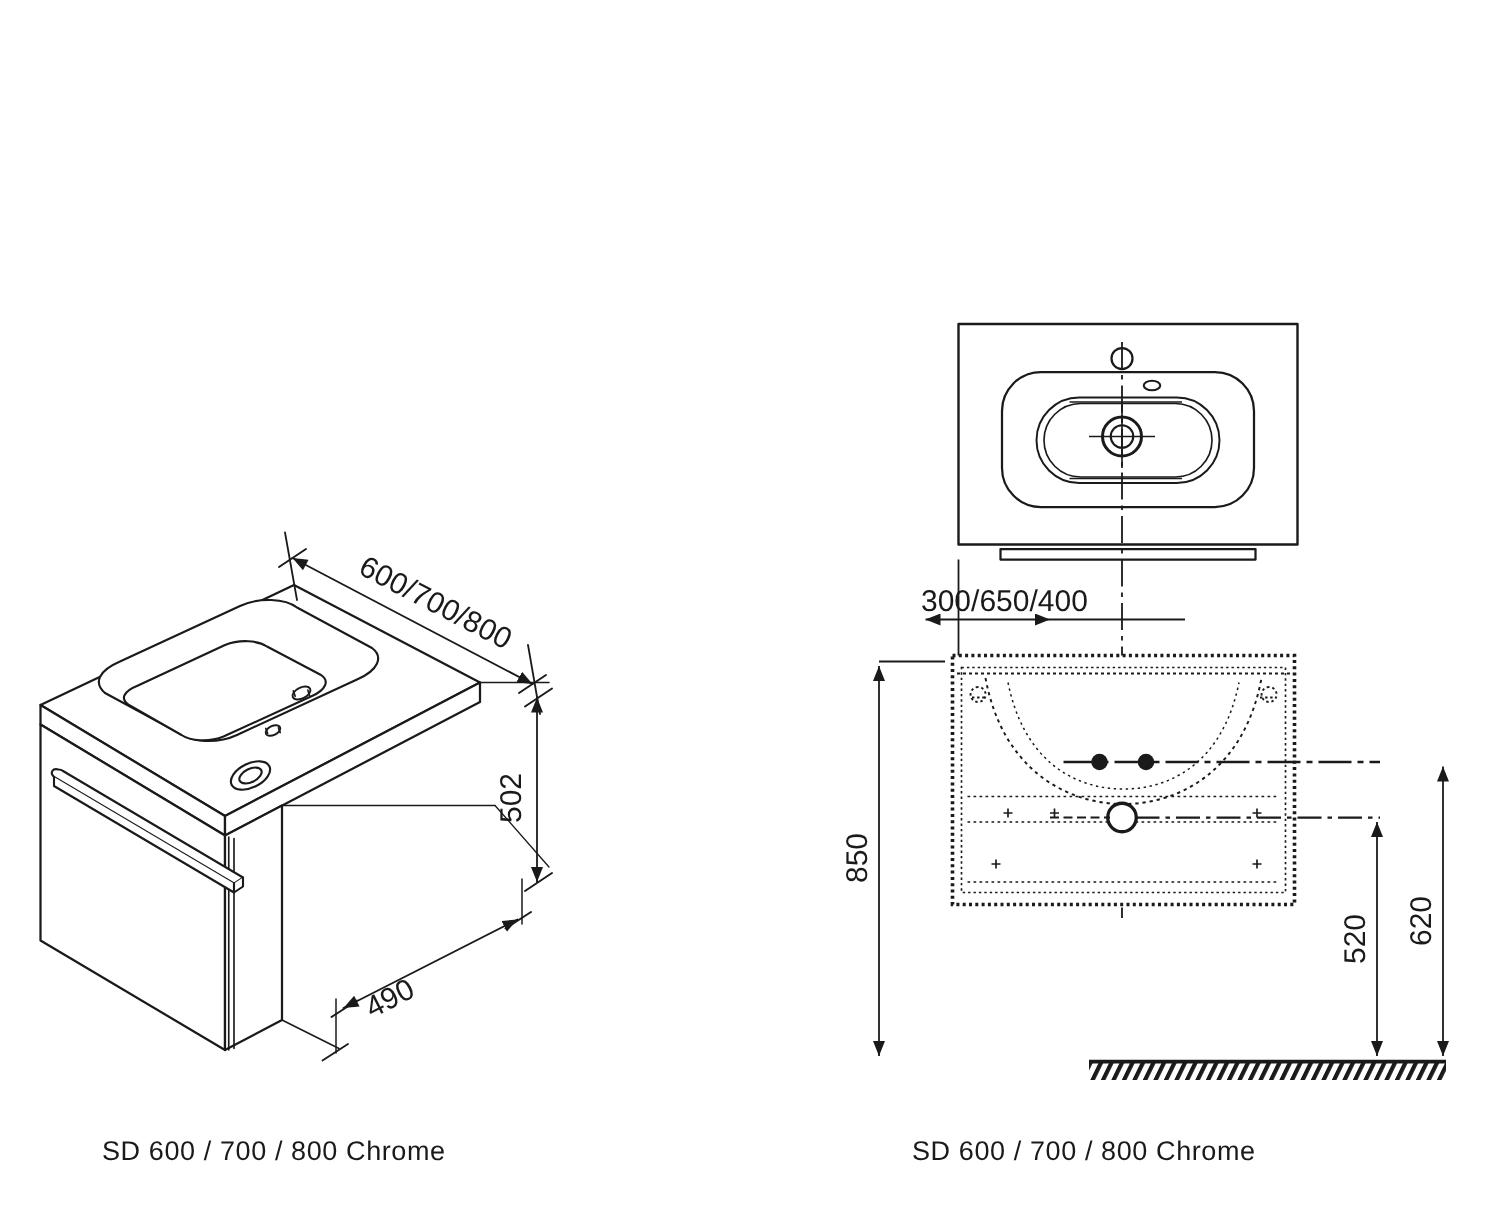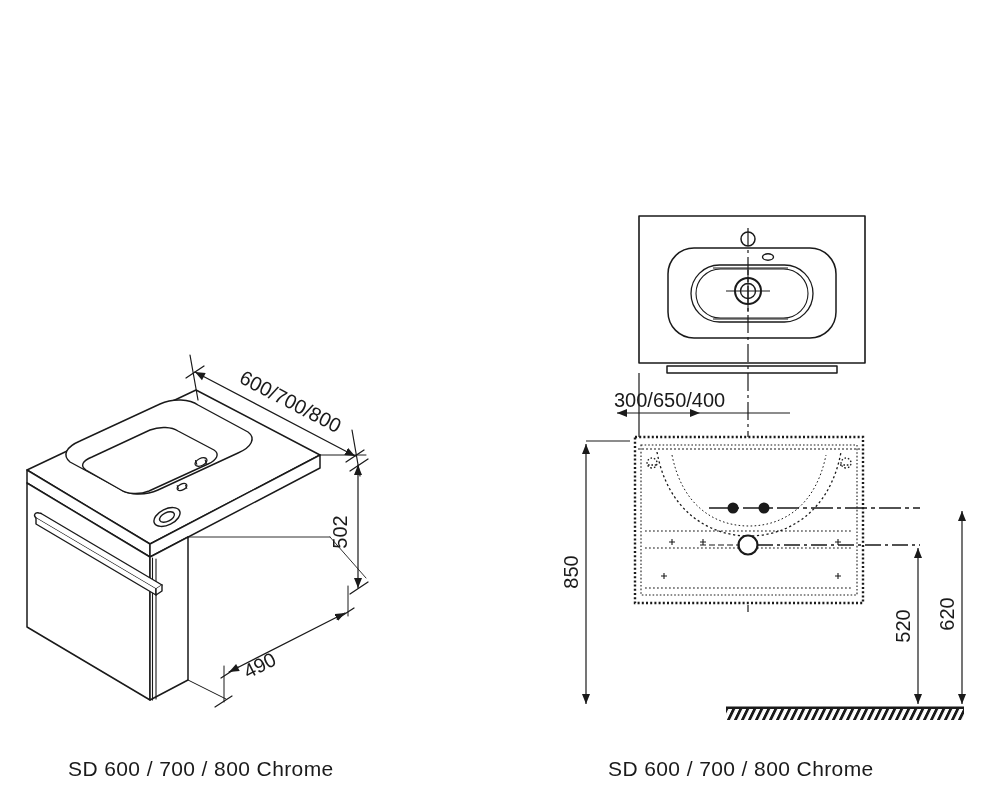--- a/index.html
+++ b/index.html
@@ -24,21 +24,21 @@
     background: #ffffff;
   }
   #drawing {
     position: absolute;
     left: 0;
     top: 0;
   }
   .caption {
     position: absolute;
     font-family: "Liberation Sans", sans-serif;
-    font-size: 21px;
+    font-size: 18px;
     letter-spacing: 0.4px;
     color: #1a1a1a;
     white-space: nowrap;
   }
   #caption-left  { left: 68px;  top: 757px; }
   #caption-right { left: 608px; top: 757px; }
 </style>
 </head>
 <body>
 

